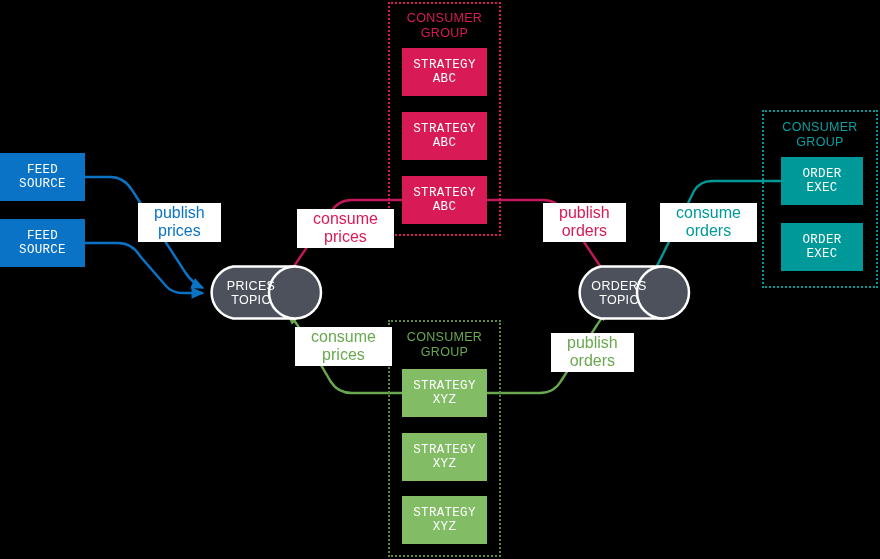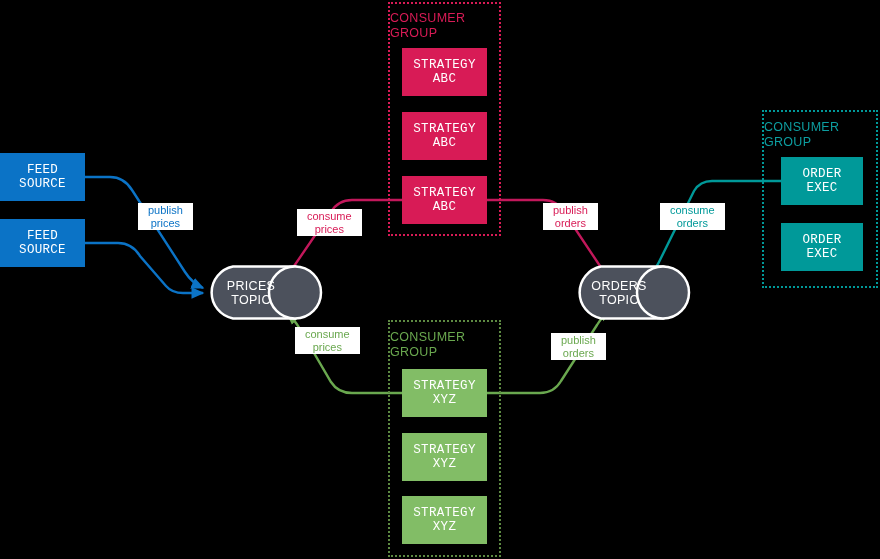--- a/index.html
+++ b/index.html
@@ -41,31 +41,31 @@
   }
   .group-box {
     position: absolute;
     box-sizing: border-box;
     background: transparent;
   }
   .group-label {
     position: absolute;
     box-sizing: border-box;
     width: 100%;
-    text-align: left;
+    text-align: center;
     font-size: 12.5px;
     line-height: 1.18;
     letter-spacing: 0.3px;
   }
   .edge-label {
     position: absolute;
     background: #ffffff;
-    font-size: 11px;
+    font-size: 16px;
     line-height: 1.15;
-    padding: 1px 10px;
+    padding: 1px 16px;
     text-align: center;
     box-sizing: border-box;
     white-space: nowrap;
   }
   .topic {
     position: absolute;
   }
   .topic-text {
     position: absolute;
     text-align: center;

